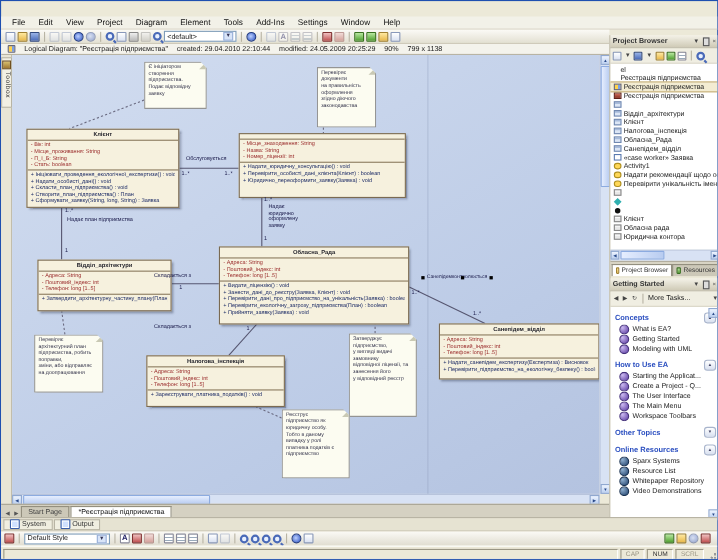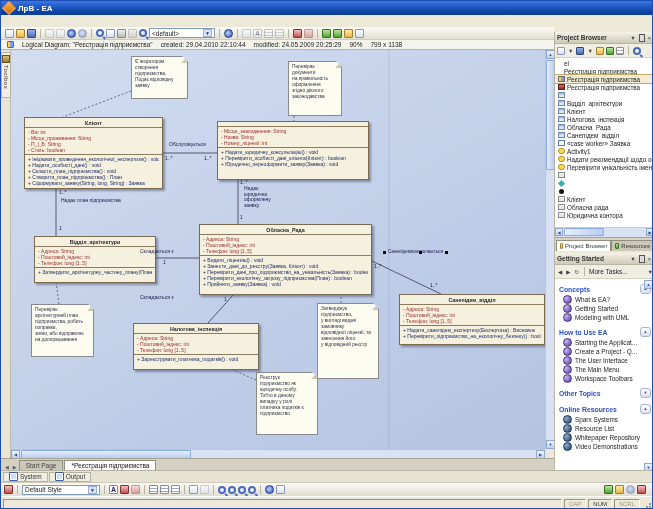--- a/index.html
+++ b/index.html
@@ -127,25 +127,35 @@
   .grip{width:10px;height:10px;background:
     radial-gradient(circle at 8px 8px,#999 1px,transparent 1.2px),
     radial-gradient(circle at 5px 8px,#999 1px,transparent 1.2px),
     radial-gradient(circle at 8px 5px,#999 1px,transparent 1.2px);}
 </style>
 </head>
 <body>
 
 <div id="app">
 
-  <div class="abs titlebar">
-    <span class="app-icon"></span>
-    <span>ЛрВ - EA</span>
-  </div>
-
+
+  <div class="abs menubar">
+
+  <span class="mitem">File</span>
+      <span class="mitem">Edit</span>
+      <span class="mitem">View</span>
+      <span class="mitem">Project</span>
+      <span class="mitem">Diagram</span>
+      <span class="mitem">Element</span>
+      <span class="mitem">Tools</span>
+      <span class="mitem">Add-Ins</span>
+      <span class="mitem">Settings</span>
+      <span class="mitem">Window</span>
+      <span class="mitem">Help</span>
+    </div>
 
   <div class="abs toolbar">
     <span class="ic doc"></span>
     <span class="ic folder"></span>
     <span class="ic disk"></span>
     <span class="sep"></span>
     <span class="ic doc dim"></span>
     <span class="ic doc dim"></span>
     <span class="ic sphere"></span>
     <span class="ic sphere dim"></span>

